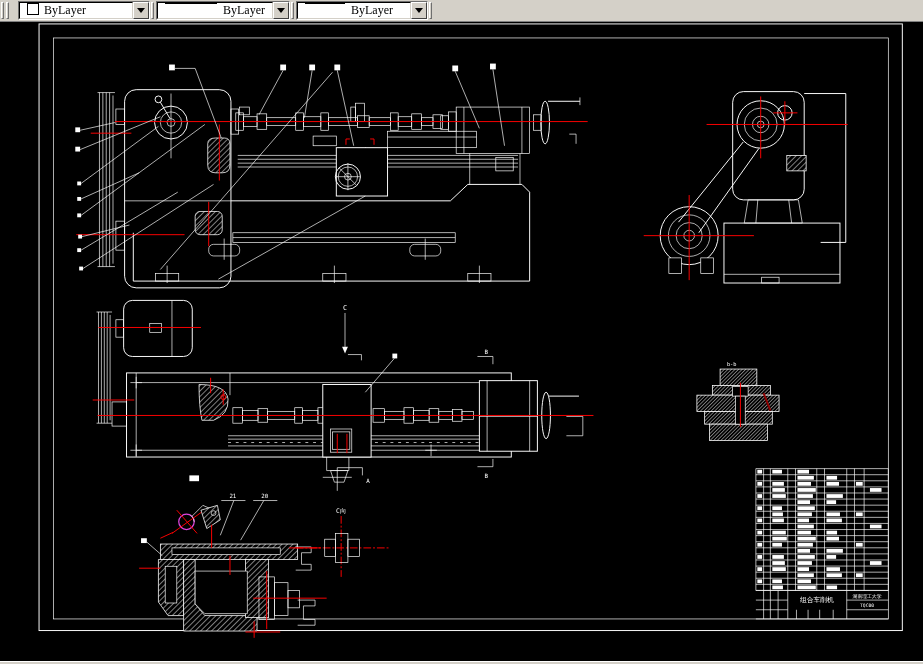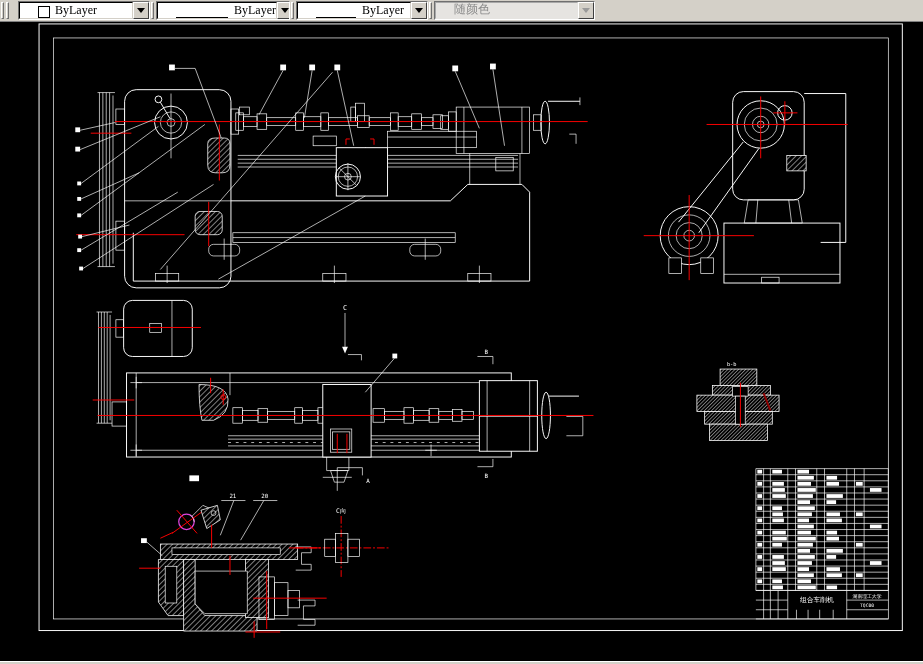--- a/index.html
+++ b/index.html
@@ -7,22 +7,22 @@
        font-family:"Liberation Sans",sans-serif;}
   
   #toolbar{position:absolute;left:0;top:0;width:923px;height:22px;background:#d4d0c8;
            border-bottom:1px solid #808080;box-sizing:border-box;}
   .grip{position:absolute;top:2px;width:3px;height:17px;background:#d4d0c8;
         border:1px solid;border-color:#fff #6f6f6f #6f6f6f #fff;box-sizing:border-box;}
   .combo{position:absolute;top:1px;height:19px;background:#fff;
          border:1px solid;border-color:#6f6f6f #fff #fff #6f6f6f;box-sizing:border-box;
          display:flex;align-items:center;font-family:"Liberation Serif",serif;
          font-size:12px;color:#000;overflow:hidden;}
-  .combo .inner{flex:1;display:flex;align-items:flex-end;height:100%;
-                border:1px solid;border-color:#000 #d4d0c8 #d4d0c8 #000;box-sizing:border-box;padding-left:18px;}
+  .combo .inner{flex:1;display:flex;align-items:flex-start;height:100%;
+                border:1px solid;border-color:#000 #d4d0c8 #d4d0c8 #000;box-sizing:border-box;padding-left:7px;}
   .combo-arrow-btn{width:16px;height:100%;background:#d4d0c8;flex:0 0 16px;
         border:1px solid;border-color:#fff #404040 #404040 #fff;box-sizing:border-box;
         display:flex;align-items:center;justify-content:center;}
   .tri{width:0;height:0;border-left:4px solid transparent;border-right:4px solid transparent;
        border-top:5px solid #000;}
   .swatch{display:inline-block;width:10px;height:10px;background:#fff;border:1px solid #000;
           margin-right:5px;flex:0 0 10px;}
   .lt-glyph{display:inline-block;height:1px;background:#000;margin-right:6px;}
   .combo.disabled{background:#e6e4e1;color:#8a8a8a;}
   .combo.disabled .inner{border-color:#a8a8a8 #e6e4e1 #e6e4e1 #a8a8a8;}
@@ -80,28 +80,20 @@
         <span class="lt-glyph" style="width:40px"></span>
         <span>ByLayer</span>
       </div>
       <span class="combo-arrow-btn">
           <span class="tri"></span>
         </span>
     </div>
 
     <div class="grip" style="left:429px"></div>
 
-    <div class="combo disabled" style="left:434px;width:161px">
-      <div class="inner" style="background:#e6e4e1">
-        <span>随颜色</span>
-      </div>
-      <span class="combo-arrow-btn">
-          <span class="tri"></span>
-        </span>
-    </div>
   </div>
 
   <div id="canvas">
   <svg width="923" height="639" viewBox="0 22 923 661" xmlns="http://www.w3.org/2000/svg">
     <defs>
       <pattern id="hatch" width="4" height="4" patternUnits="userSpaceOnUse" patternTransform="rotate(45)">
         <rect width="4" height="4" fill="#000"></rect>
             <line x1="0" y1="0" x2="0" y2="4" stroke="#fff" stroke-width="1"></line>
       </pattern>
       <pattern id="hatch2" width="2.6" height="2.6" patternUnits="userSpaceOnUse" patternTransform="rotate(45)">

